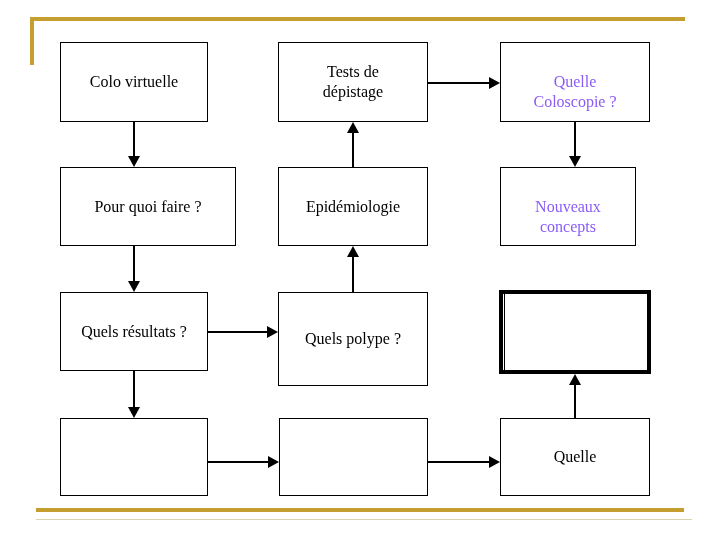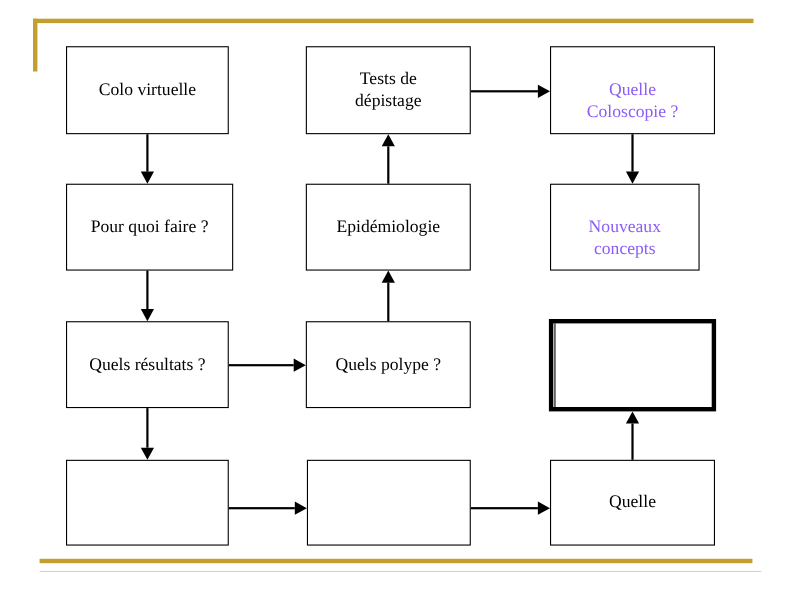--- a/index.html
+++ b/index.html
@@ -60,35 +60,35 @@
   </div>
   <div class="box" style="left:278px; top:42px; width:150px; height:80px;">
     <span class="lbl">Tests de
 dépistage</span>
   </div>
   <div class="box" style="left:500px; top:42px; width:150px; height:80px;">
     <span class="lbl red">Quelle
 Coloscopie ?</span>
   </div>
 
-  <div class="box" style="left:60px; top:167px; width:152px; height:79px;">
+  <div class="box" style="left:60px; top:167px; width:176px; height:79px;">
     <span class="lbl">Pour quoi faire ?</span>
   </div>
   <div class="box" style="left:278px; top:167px; width:150px; height:79px;">
     <span class="lbl">Epidémiologie</span>
   </div>
   <div class="box" style="left:500px; top:167px; width:136px; height:79px;">
     <span class="lbl red">Nouveaux
 concepts</span>
   </div>
 
   <div class="box" style="left:60px; top:292px; width:148px; height:79px;">
     <span class="lbl">Quels résultats ?</span>
   </div>
-  <div class="box" style="left:278px; top:292px; width:150px; height:79px;">
+  <div class="box" style="left:278px; top:292px; width:150px; height:94px;">
     <span class="lbl">Quels polype ?</span>
   </div>
   <div class="box thick" style="left:499px; top:290px; width:152px; height:84px;"></div>
 
   <div class="box" style="left:60px; top:418px; width:148px; height:78px;"></div>
   <div class="box" style="left:279px; top:418px; width:149px; height:78px;"></div>
   <div class="box" style="left:500px; top:418px; width:150px; height:78px;">
     <span class="lbl">Quelle</span>
   </div>
 

